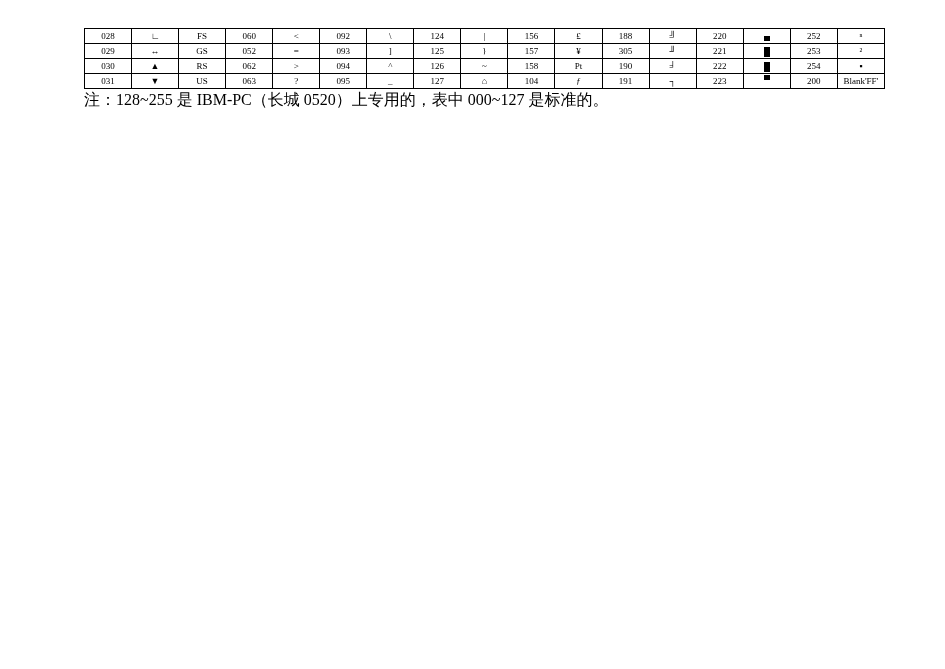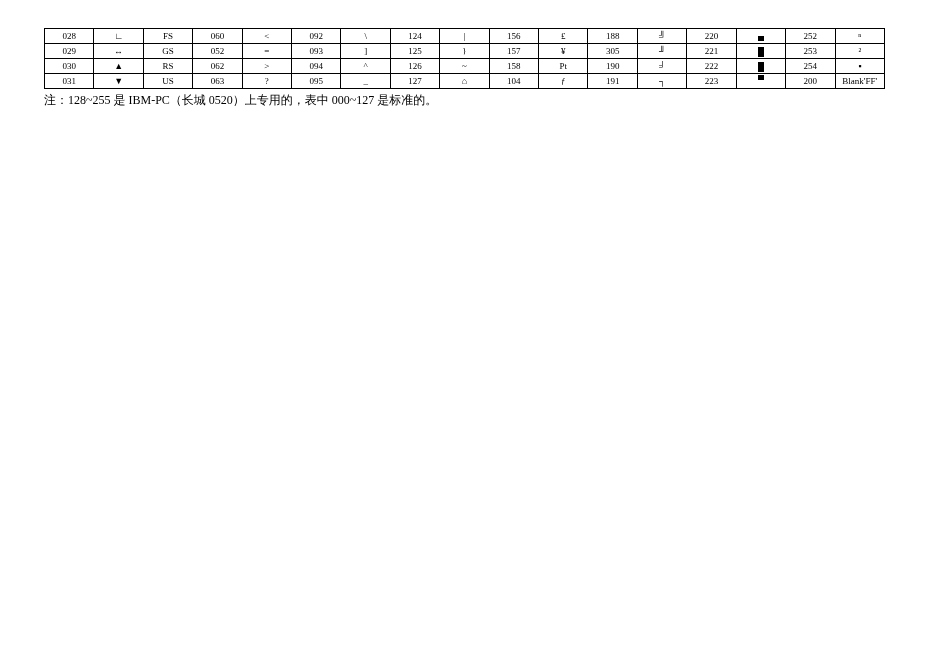--- a/index.html
+++ b/index.html
@@ -5,21 +5,21 @@
     body {
       margin: 0;
       padding: 0;
       background: #fff;
       font-family: "SimSun", "Times New Roman", serif;
       font-size: 10px;
       color: #000;
       width: 945px;
     }
     .wrap {
-      padding: 28px 60px 0 44px;
+      padding: 28px 60px 0 84px;
     }
     table {
       border-collapse: collapse;
       width: 100%;
       table-layout: fixed;
     }
     td {
       border: 1px solid #000;
       height: 14px;
       line-height: 14px;
@@ -31,21 +31,21 @@
       font-size: 9px;
     }
     td.num {
       width: 6.25%;
     }
     td.sym {
       width: 6.25%;
     }
     .note {
       margin-top: 3px;
-      font-size: 12px;
+      font-size: 16px;
       line-height: 16px;
     }
     .glyph-block { background:#000; width:6px; height:10px; display:inline-block; vertical-align:middle;}
     .glyph-block-sm { background:#000; width:6px; height:5px; display:inline-block; vertical-align:bottom; margin-bottom:2px;}
     .glyph-block-top { background:#000; width:6px; height:5px; display:inline-block; vertical-align:top; margin-top:1px;}
   </style>
 </head>
 <body>
 
 <div class="wrap">

